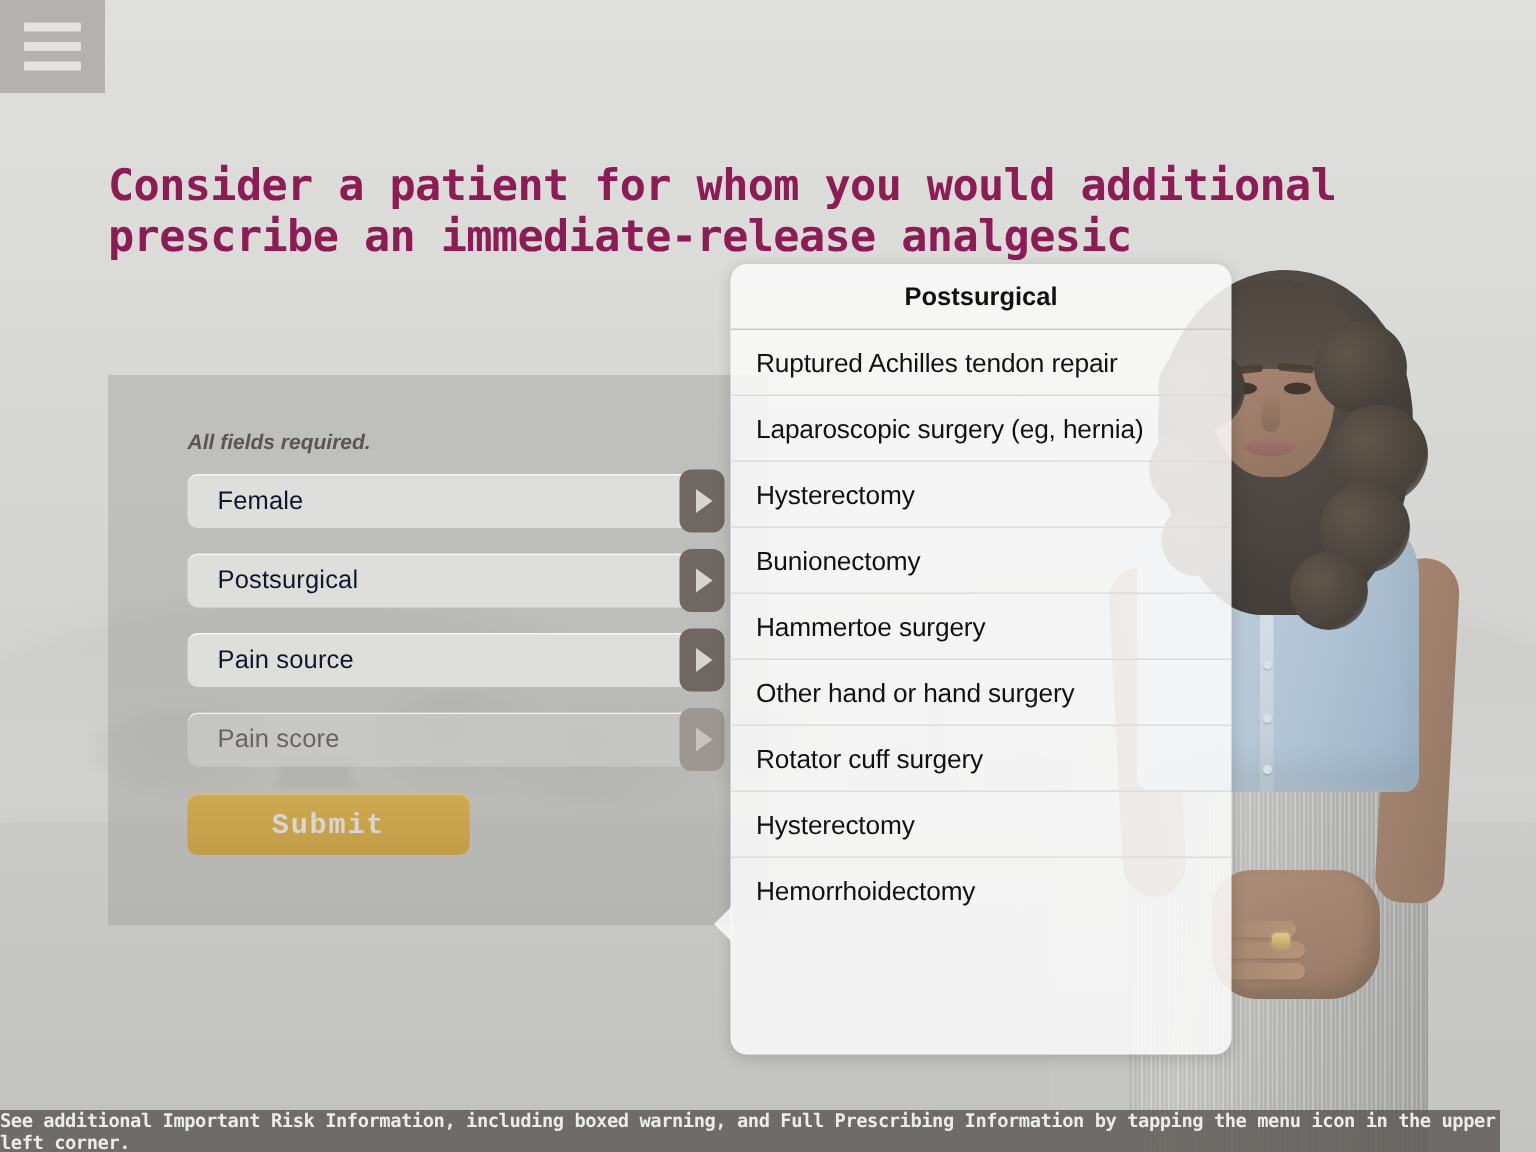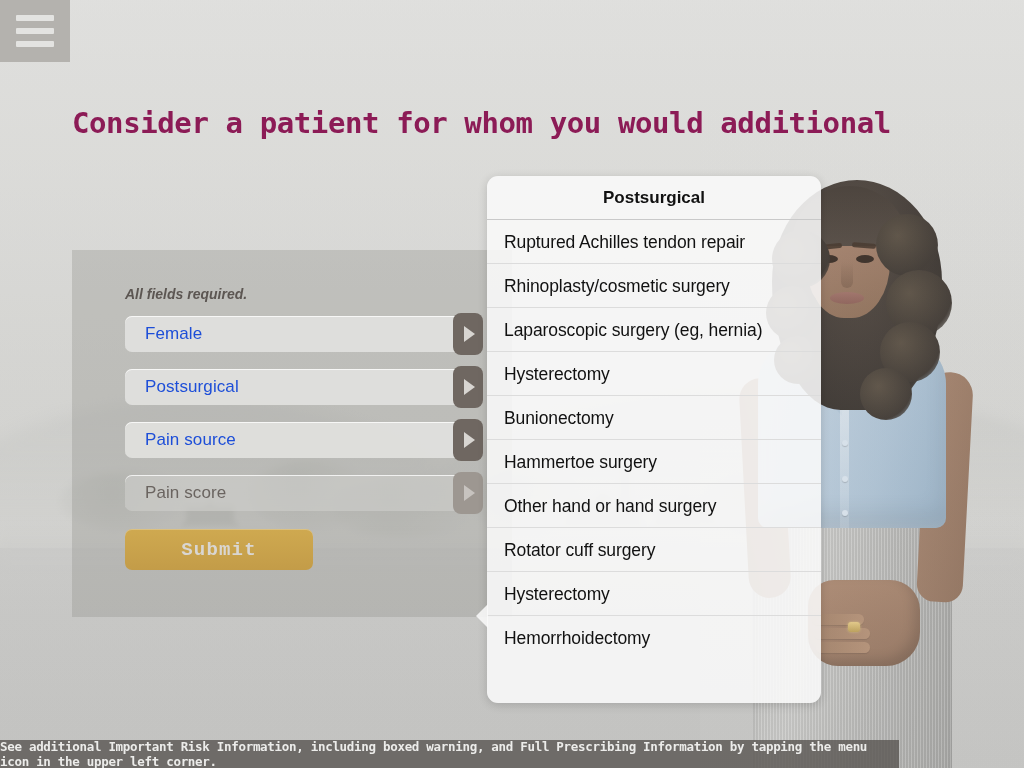--- a/index.html
+++ b/index.html
@@ -217,21 +217,21 @@
     position:absolute; left:53px; width:348px; height:36px;
   }
   .field .box {
     position:absolute; left:0; top:0; width:348px; height:36px;
     background:rgba(226,226,224,.88);
     border-radius:7px;
     box-shadow:inset 0 1px 0 rgba(255,255,255,.75);
   }
   .field .label {
     position:absolute; left:20px; top:0; height:36px; line-height:36px;
-    font-size:17px; color:#1d4ed8; letter-spacing:.1px;
+    font-size:17px; color:#0f172a; letter-spacing:.1px;
   }
   .field .arrow {
     position:absolute; right:-10px; top:-3px; width:30px; height:42px;
     background:#6f6761; border-radius:8px;
     display:flex; align-items:center; justify-content:center; cursor:pointer;
   }
   .field .arrow i {
     display:block; width:0; height:0;
     border-left:11px solid #d8d5d1;
     border-top:8px solid transparent; border-bottom:8px solid transparent;
@@ -278,21 +278,21 @@
   }
   .pop-item {
     height:44px; line-height:44px; padding-left:17px;
     font-size:17.5px; color:#111; letter-spacing:-.1px;
     border-bottom:1px solid #dcdcdc; cursor:pointer;
   }
   .pop-item:last-child { border-bottom:none; }
 
   
   #banner {
-    position:absolute; left:0; bottom:0; width:899px; height:28px;
+    position:absolute; left:0; bottom:0; width:1000px; height:28px;
     background:rgba(92,88,84,.82);
     color:#ececea; z-index:45;
     display:flex; align-items:center; justify-content:center;
     font-family:"DejaVu Sans Mono","Liberation Mono",monospace;
     font-size:12.5px; font-weight:700; letter-spacing:-.3px;
   }
 </style>
 </head>
 <body>
 
@@ -362,20 +362,21 @@
 </div>
 
 <div id="menu-btn">
   <span></span>
   <span></span>
   <span></span>
 </div>
 
 <div id="headline">
   <div>Consider a patient for whom you would additional</div>
+  <div>prescribe an immediate-release analgesic</div>
 </div>
 
 <div id="form-panel">
   <div id="required-note">All fields required.</div>
 
   <div class="field" id="f-gender">
     <div class="box"></div>
     <div class="label">Female</div>
     <div class="arrow">
         <i></i>
@@ -408,21 +409,20 @@
 
   <button id="submit-btn">Submit</button>
 </div>
 
 <div id="popover">
   <div id="pop-tail"></div>
   <div class="inner">
     <div id="pop-header">Postsurgical</div>
     <div id="pop-list">
         <div class="pop-item">Ruptured Achilles tendon repair</div>
-        <div class="pop-item">Rhinoplasty/cosmetic surgery</div>
         <div class="pop-item">Laparoscopic surgery (eg, hernia)</div>
         <div class="pop-item">Hysterectomy</div>
         <div class="pop-item">Bunionectomy</div>
         <div class="pop-item">Hammertoe surgery</div>
         <div class="pop-item">Other hand or hand surgery</div>
         <div class="pop-item">Rotator cuff surgery</div>
         <div class="pop-item">Hysterectomy</div>
         <div class="pop-item">Hemorrhoidectomy</div>
       </div>
   </div>

